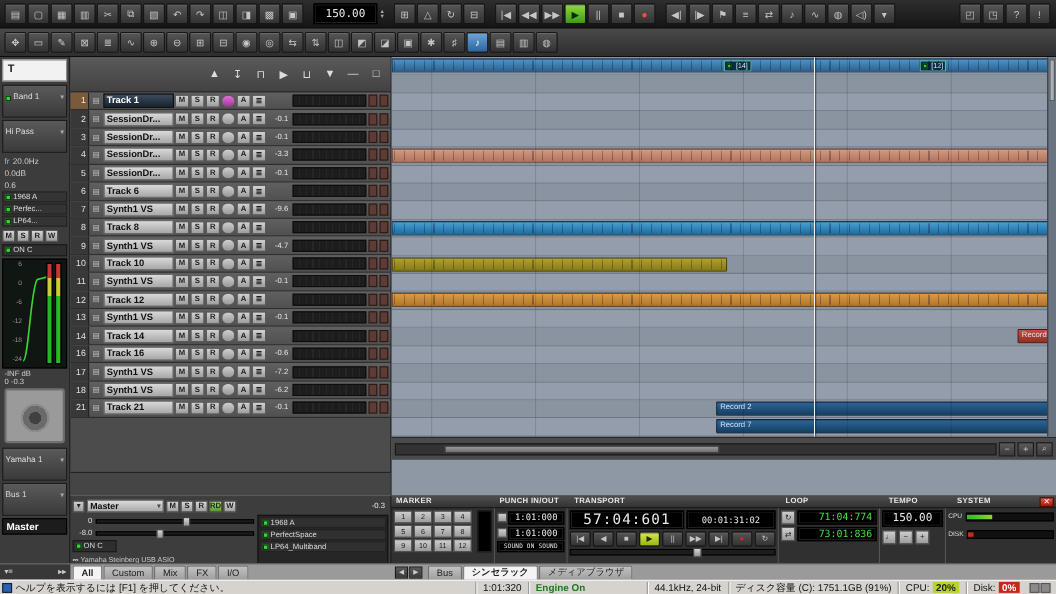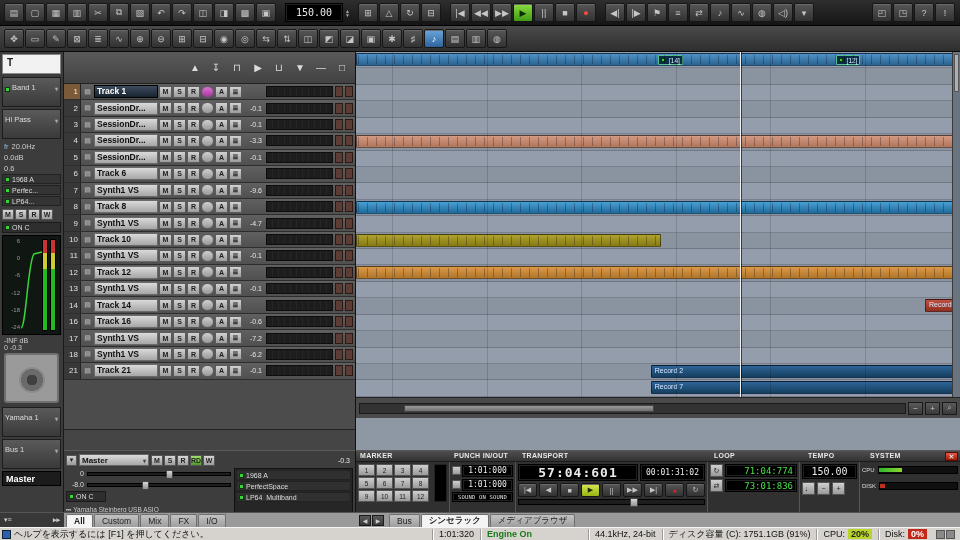--- a/index.html
+++ b/index.html
@@ -110,21 +110,21 @@
   .tp-body{display:flex;height:50px}
   .mod{border-right:1px solid #555;padding:2px;position:relative}
   .mk-grid{display:grid;grid-template-columns:repeat(4,17px);grid-auto-rows:12px;gap:1px;float:left}
   .mbn{background:linear-gradient(#cfcfcf,#9a9a9a);border:1px solid #555;color:#222;font-size:6.5px;display:flex;align-items:center;justify-content:center}
   .mk-disp{float:right;width:13px;height:38px;background:#000;border:1px solid #222}
   .p-row{display:flex;align-items:center;height:13px;gap:1px;margin-bottom:1px}
   .pchk{width:9px;height:9px;background:linear-gradient(#cfcfcf,#9a9a9a);border:1px solid #555;display:inline-block}
   .p-lcd{flex:1;height:12px;font-size:8px}
   .sos{height:10px;font-size:5.5px;letter-spacing:.2px;color:#e8e8e8}
   .t-times{display:flex;gap:2px;height:17px;margin-bottom:2px}
-  .t-big{width:120px;font-size:13px;font-weight:bold;letter-spacing:1px}
+  .t-big{width:104px;font-size:13px;font-weight:normal;letter-spacing:1px}
   .t-smpte{flex:1;font-size:8px}
   .t-btns{display:flex;gap:1px;height:14px;margin-bottom:2px}
   .t-btns .tbtn{height:14px;width:19px;font-size:7px}
   .tbtn.play{background:linear-gradient(#d9e84e,#98b414);color:#1c2a00}
   .tbtn.rec{color:#e02020}
   .t-slider{height:6px;background:#1d1d1d;border:1px solid #000;position:relative;margin-top:1px}
   .t-slider i{position:absolute;left:60%;top:-2px;width:8px;height:9px;background:linear-gradient(#d8d8d8,#909090);border:1px solid #444}
   .l-wrap{display:flex;gap:2px}
   .l-btns{display:flex;flex-direction:column;gap:2px}
   .tbn2{width:13px;height:13px;background:linear-gradient(#cfcfcf,#9a9a9a);border:1px solid #555;color:#222;font-size:7px;display:flex;align-items:center;justify-content:center}

